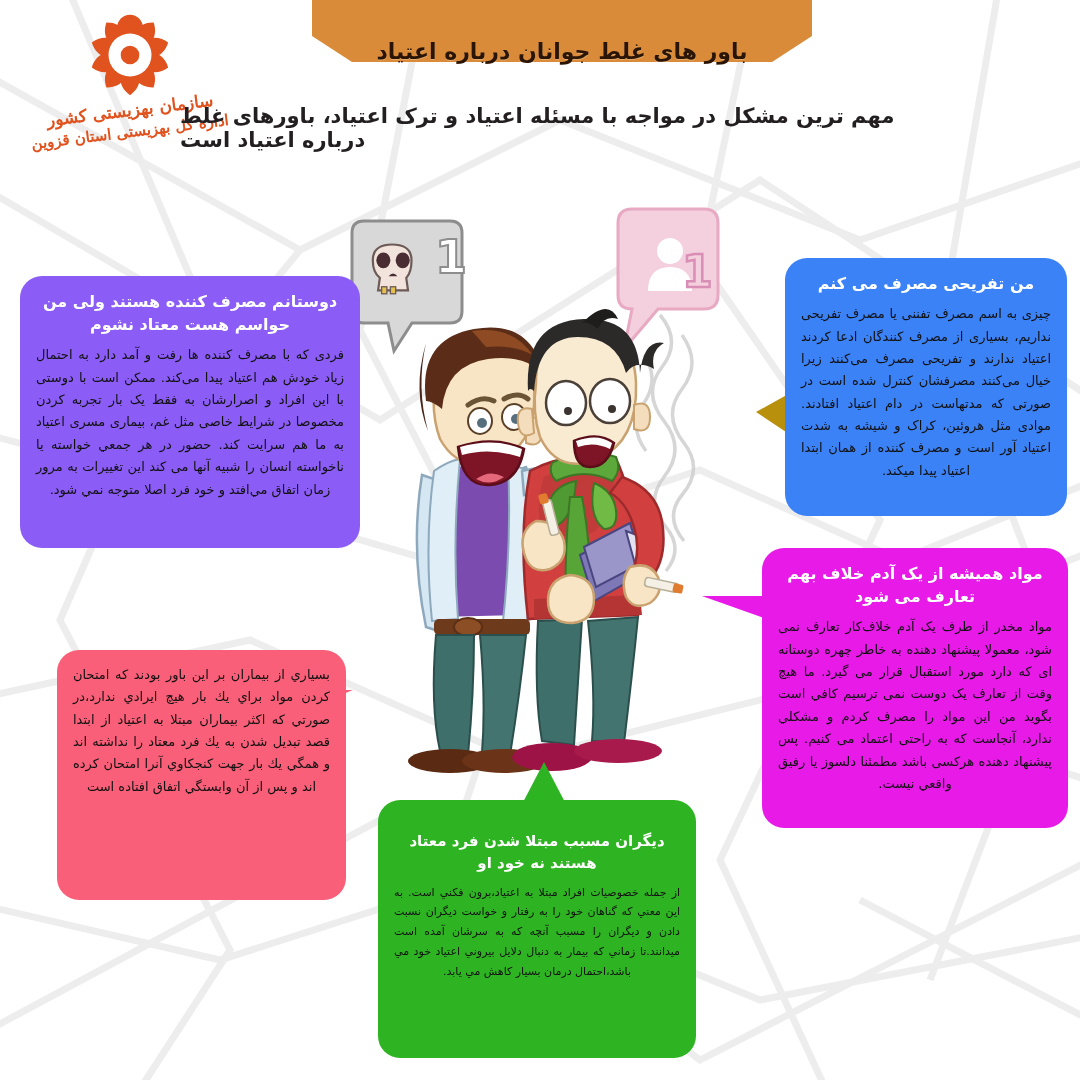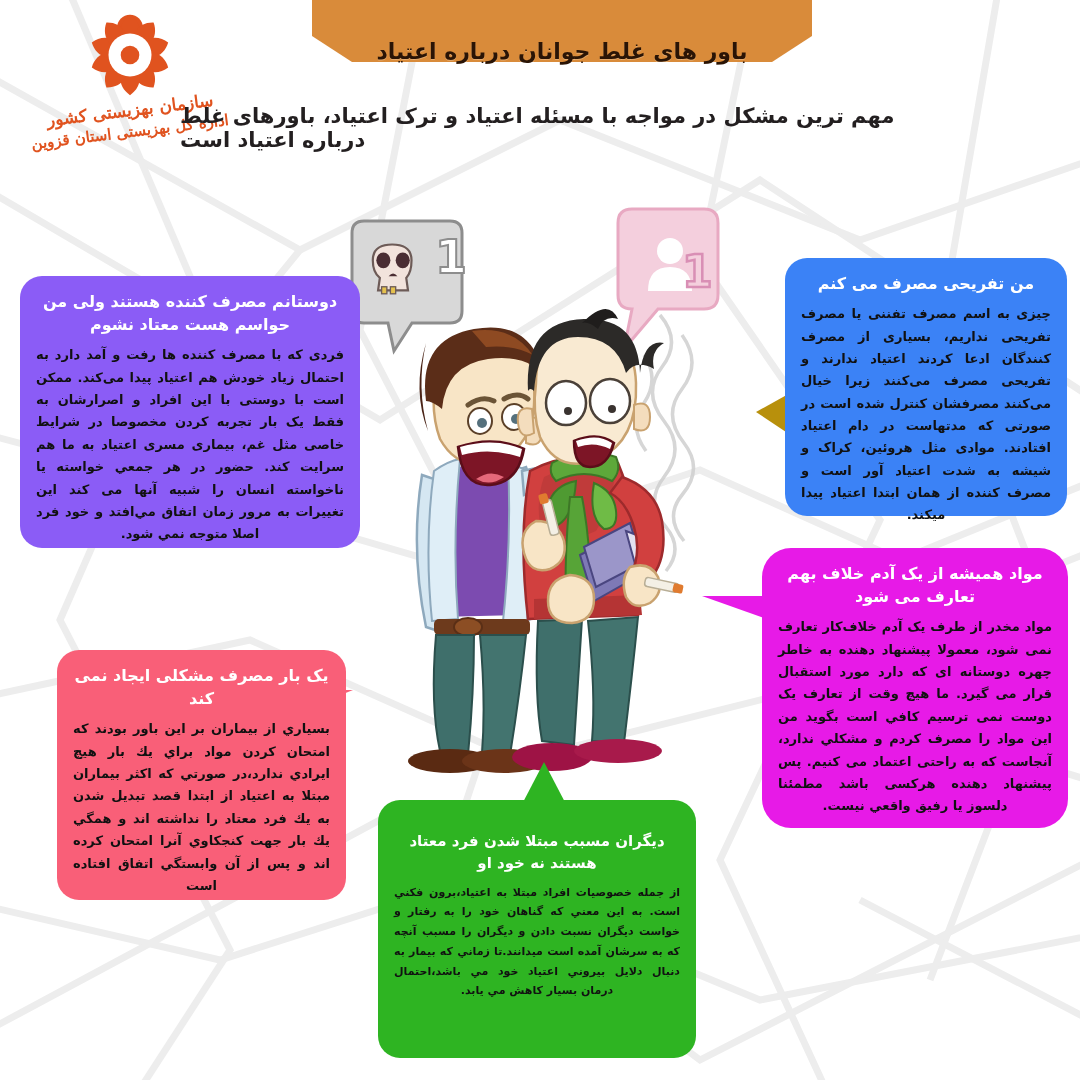--- a/index.html
+++ b/index.html
@@ -91,21 +91,21 @@
     color: #ffffff;
     margin-bottom: 8px;
   }
   .bubble .body {
     direction: rtl;
     text-align: justify;
     text-align-last: center;
     font-size: 13px;
     line-height: 1.72;
     color: #111111;
-    font-weight: bold;
+    font-weight: normal;
   }
   .tail { position: absolute; width: 0; height: 0; z-index: 6; }
 
   
   #b-teal { left: 20px; top: 276px; width: 340px; height: 272px; background: #8b5cf6; }
   #b-teal .head { color:#ffffff; }
   #t-teal {
     left: 286px; top: 442px;
     border-top: 26px solid #13a396;
     border-bottom: 26px solid transparent;
@@ -116,21 +116,21 @@
   
   #b-gold { left: 785px; top: 258px; width: 282px; height: 258px; background: #3b82f6; }
   #t-gold {
     left: 756px; top: 392px;
     border-top: 20px solid transparent;
     border-bottom: 24px solid transparent;
     border-right: 36px solid #b8900c;
   }
 
   
-  #b-mag { left: 762px; top: 548px; width: 306px; height: 280px; background: #e71ae7; border-radius: 29px; }
+  #b-mag { left: 762px; top: 548px; width: 306px; height: 280px; background: #e71ae7; }
   #t-mag {
     left: 702px; top: 596px;
     border-top: 22px solid #e71ae7;
     border-bottom: 34px solid transparent;
     border-left: 62px solid transparent;
   }
 
   
   #b-pink { left: 57px; top: 650px; width: 289px; height: 250px; background: #f95f78; }
   #t-pink {
@@ -353,21 +353,20 @@
   </div>
 
   <div id="t-mag" class="tail"></div>
   <div id="b-mag" class="bubble">
     <div class="head">مواد همیشه از یک آدم خلاف بهم تعارف می شود</div>
     <div class="body">مواد مخدر از طرف یک آدم خلاف‌کار تعارف نمی شود، معمولا پیشنهاد دهنده به خاطر چهره دوستانه ای که دارد مورد استقبال قرار می گیرد. ما هیچ وقت از تعارف یک دوست نمی ترسیم کافي است بگوید من این مواد را مصرف کردم و مشکلي ندارد، آنجاست که به راحتی اعتماد می کنیم. پس پیشنهاد دهنده هرکسی باشد مطمئنا دلسوز یا رفیق واقعي نیست.</div>
   </div>
 
   <div id="t-pink" class="tail"></div>
   <div id="b-pink" class="bubble">
-    <div class="head">یک بار مصرف مشکلی ایجاد نمی کند</div>
     <div class="body">بسیاري از بیماران بر این باور بودند که امتحان کردن مواد براي یك بار هیچ ایرادي ندارد،در صورتي که اکثر بیماران مبتلا به اعتیاد از ابتدا قصد تبدیل شدن به یك فرد معتاد را نداشته اند و همگي یك بار جهت کنجکاوي آنرا امتحان کرده اند و پس از آن وابستگي اتفاق افتاده است</div>
   </div>
 
   <div id="t-green" class="tail"></div>
   <div id="b-green" class="bubble">
     <div class="head">دیگران مسبب مبتلا شدن فرد معتاد هستند نه خود او</div>
     <div class="body">از جمله خصوصیات افراد مبتلا به اعتیاد،برون فکني است. به این معني که گناهان خود را به رفتار و خواست دیگران نسبت دادن و دیگران را مسبب آنچه که به سرشان آمده است میدانند.تا زماني که بیمار به دنبال دلایل بیروني اعتیاد خود مي باشد،احتمال درمان بسیار کاهش مي یابد.</div>
   </div>
 
 </div>

